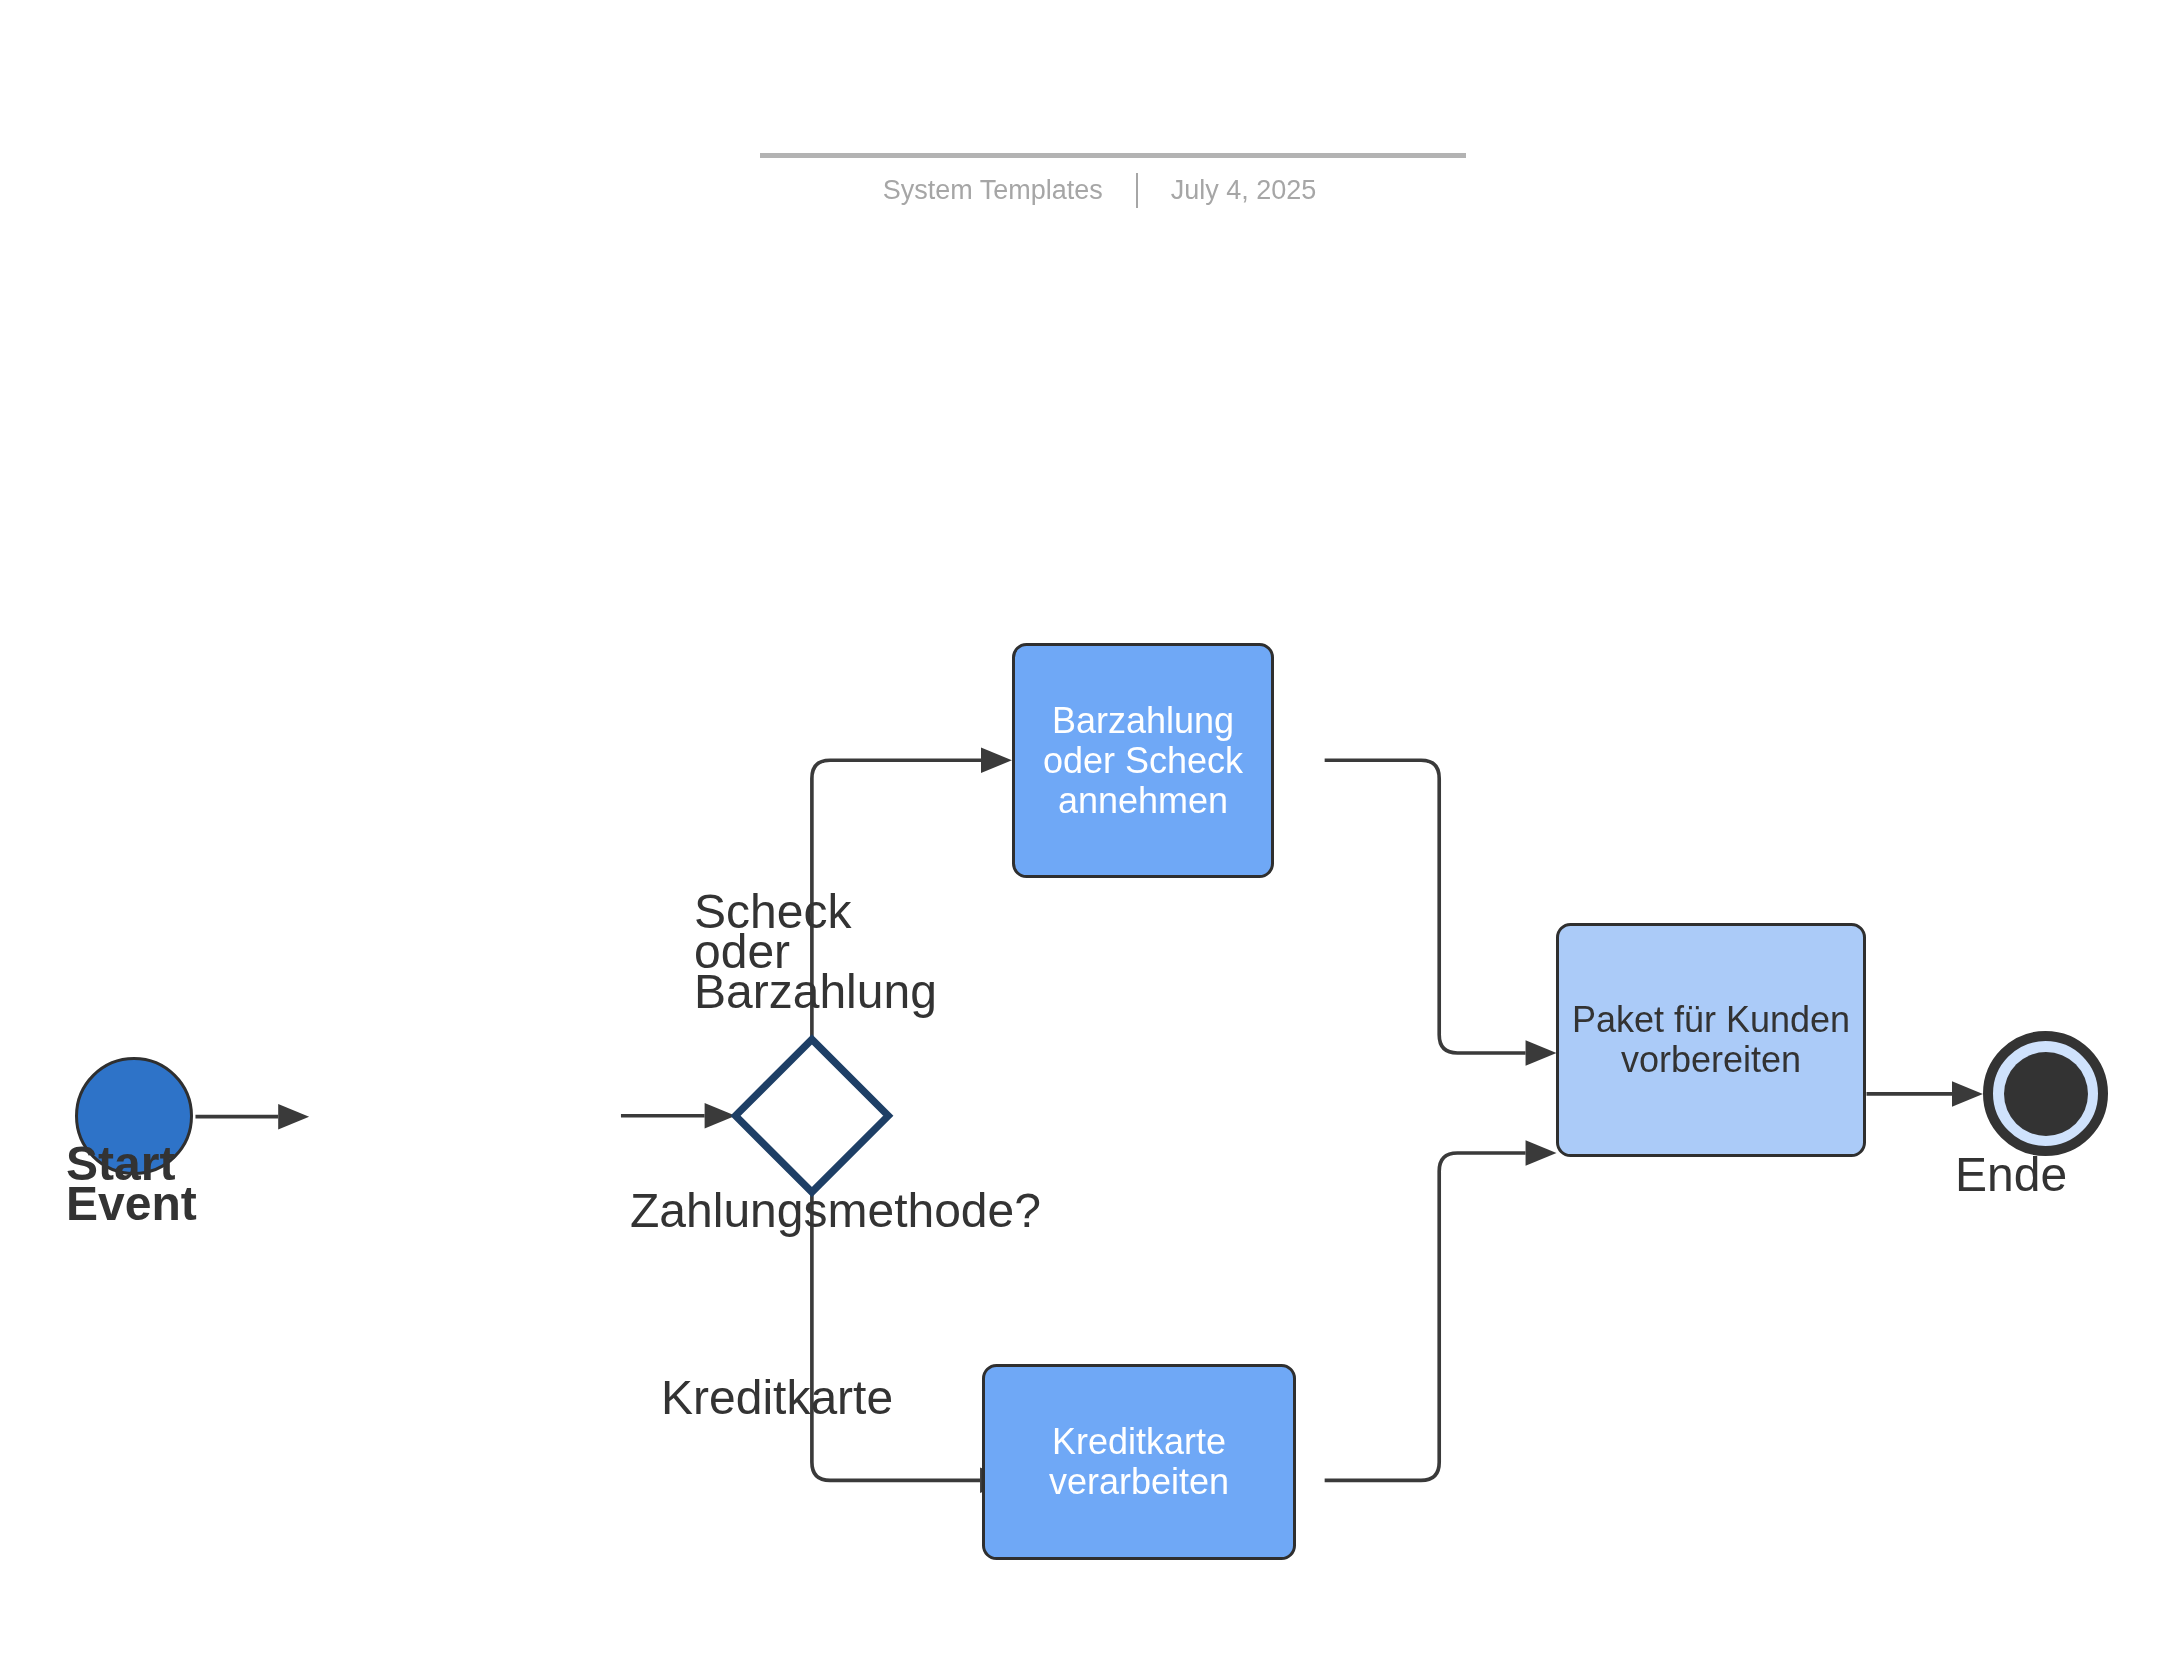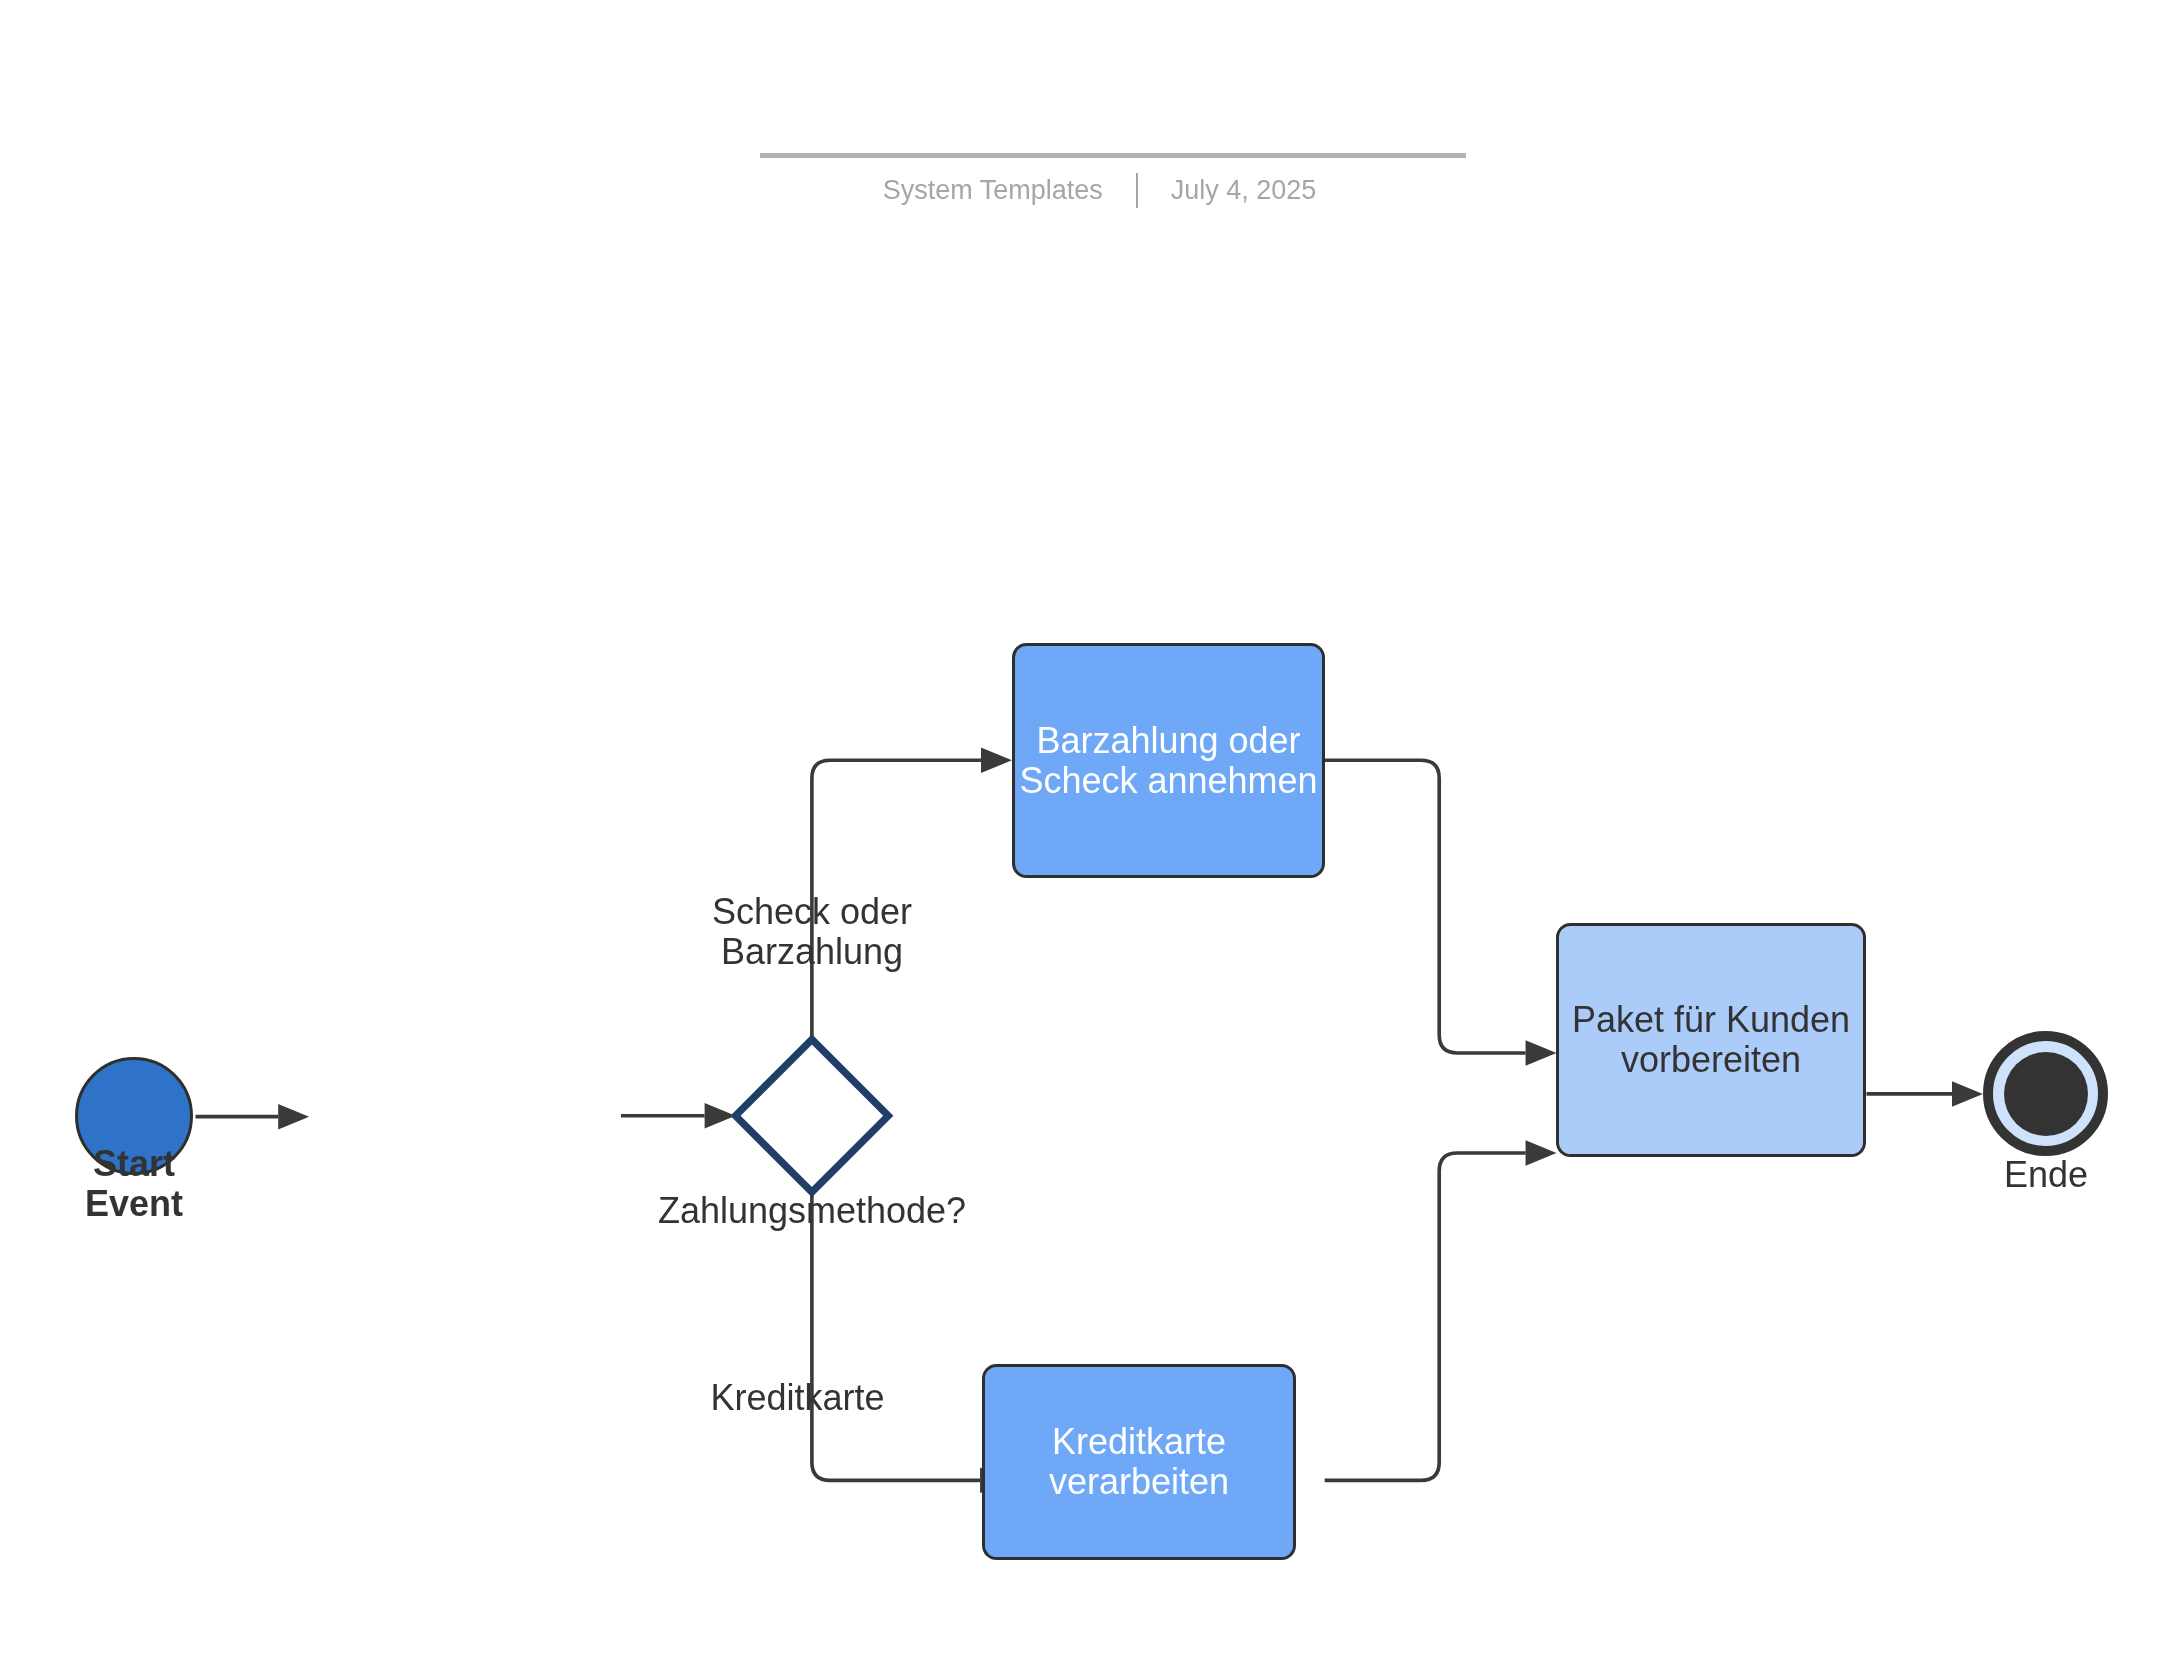--- a/index.html
+++ b/index.html
@@ -94,21 +94,21 @@
     border: 3.6px solid var(--node-border);
     border-radius: 14.5px;
     font-size: 36px;
     line-height: 40px;
   }
   .task-primary { background: var(--task-primary-fill); color: var(--task-primary-text); }
   .task-branch  { background: var(--task-branch-fill);  color: var(--task-primary-text); }
   .task-merge   { background: var(--task-merge-fill);   color: var(--task-merge-text); }
 
   .task-determine { left: 309px;  top: 1000px; width: 312px; height: 234px; }
-  .task-cashcheck { left: 1012px; top: 643px;  width: 313px; height: 235px; }
+  .task-cashcheck { left: 1012px; top: 643px;  width: 262px; height: 235px; }
   .task-creditcard{ left: 982px; top: 1364px; width: 314px; height: 196px; }
   .task-package   { left: 1556px; top: 923px; width: 310px; height: 234px; }
 
   .start-event {
     left: 75px; top: 1057px;
     width: 118px; height: 118px;
     background: var(--start-fill);
     border: 3.6px solid var(--node-border);
     border-radius: 50%;
   }
@@ -126,23 +126,23 @@
     width: 84px; height: 84px;
     background: var(--end-core-fill);
     border-radius: 50%;
   }
 
   
   .diagram-label {
     position: absolute;
     z-index: 3;
     color: var(--label-text);
-    font-size: 36px;
+    font-size: 48px;
     line-height: 40px;
-    text-align: center;
+    text-align: left;
   }
   .label-start    { left: 66px;   top: 1144px; width: 136px; font-weight: bold; }
   .label-gateway  { left: 630px;  top: 1191px; width: 364px; }
   .label-scheck   { left: 694px;  top: 892px;  width: 236px; }
   .label-kredit   { left: 661px;  top: 1378px; width: 273px; }
   .label-ende     { left: 1955px; top: 1155px; width: 182px; }
 </style>
 </head>
 <body>
 

